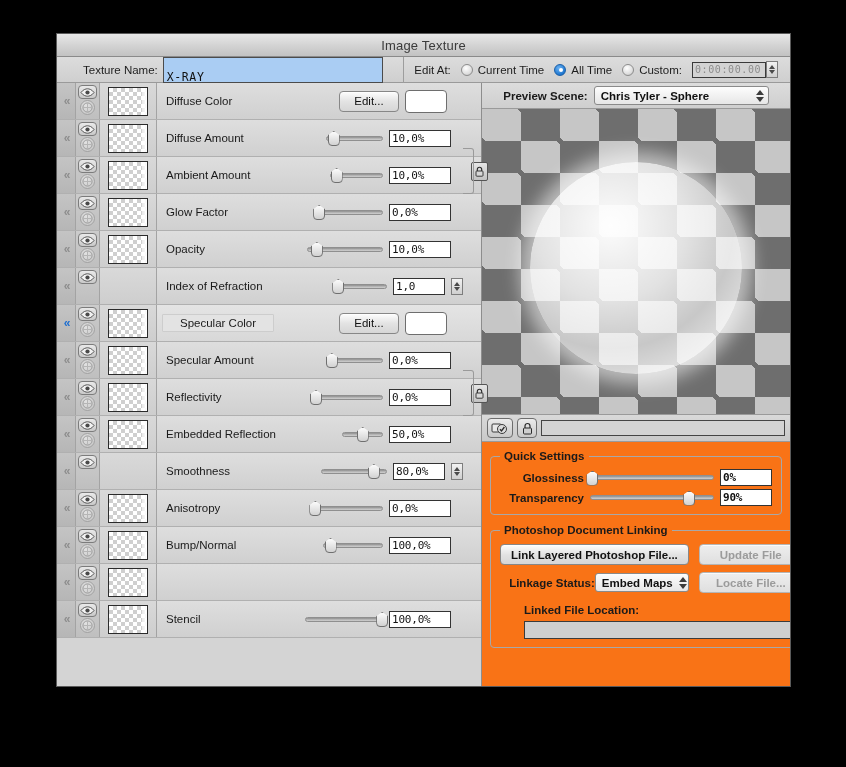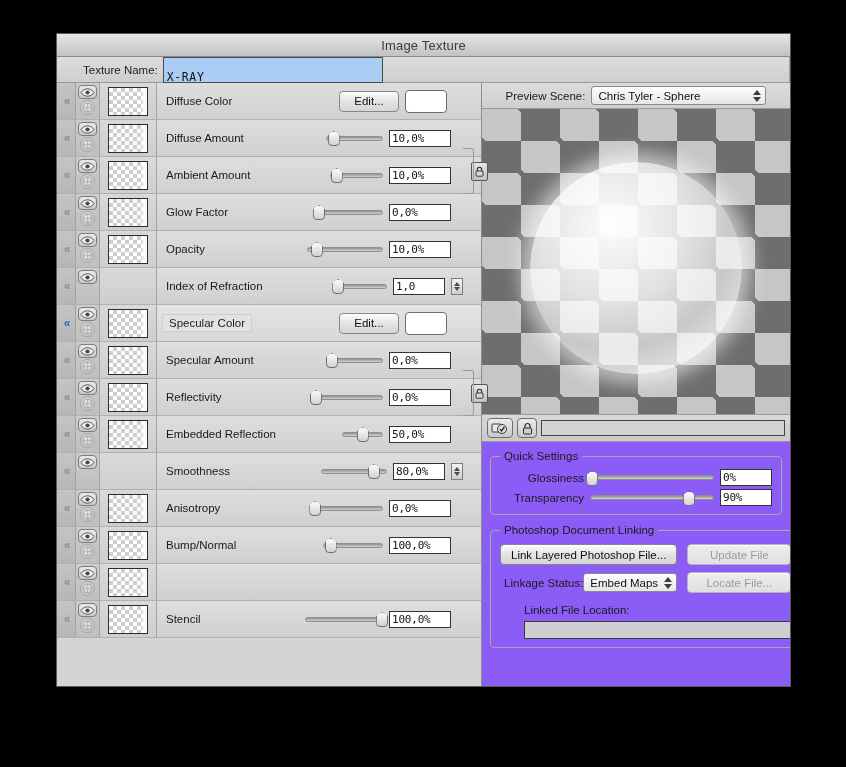--- a/index.html
+++ b/index.html
@@ -145,21 +145,21 @@
     position:relative;
   }
   .thumb::after{
     content:"";position:absolute;right:0;top:0;width:5px;height:100%;
     background:linear-gradient(to right,rgba(255,255,255,.55),#ffffff);
   }
   .c-main { flex:1; display:flex; align-items:center; padding:0 6px 0 9px; gap:6px; min-width:0; }
   .ch-label { font-size:11.5px; color:#1a1a1a; white-space:nowrap; }
   .ch-label.hl {
     background:#e3e3e3; border:1px solid #cdcdcd;
-    padding:2px 6px; border-radius:1px; margin-left:-4px;text-align:center;
+    padding:2px 17px; border-radius:1px; margin-left:-4px;text-align:center;
   }
   .spacer { flex:1; }
 
   
   .slider { position:relative; height:14px; display:flex; align-items:center; }
   .strack {
     height:5px; border-radius:3px;
     background:linear-gradient(to bottom,#8e8e8e,#b8b8b8 55%,#cfcfcf);
     border:1px solid #8f8f8f; width:100%;
   }
@@ -206,21 +206,21 @@
     border-radius:2px; display:flex;align-items:center;justify-content:center;
   }
   .lockbracket{
     position:absolute; left:-6px; top:8px; width:11px; height:46px;
     border:1px solid #9a9a9a; border-left:none; border-radius:0 3px 3px 0;
   }
 
   
   #rightpane {
     flex:1; display:flex;flex-direction:column;
-    background:#8b5cf6; min-width:0;
+    background:#f97316; min-width:0;font-weight:bold;
   }
   #scenebar{
     height:26px;flex:none;display:flex;align-items:center;justify-content:center;
     gap:6px; font-size:11.5px;color:#1a1a1a;
     background:linear-gradient(to bottom,#dcdcdc,#cfcfcf);
     border-bottom:1px solid #9a9a9a;
   }
   .popup {
     height:19px; border:1px solid #8a8a8a; border-radius:3px;
     background:linear-gradient(to bottom,#fdfdfd,#e6e6e6);
@@ -310,20 +310,36 @@
     <span>Image Texture</span>
   </div>
 
   <div id="topbar">
     <div style="display:flex;align-items:center;padding-left:26px;">
       <span class="lbl">Texture Name:</span>
       <div id="name-field">X-RAY</div>
     </div>
     <div style="flex:1"></div>
     <div class="divv"></div>
+    <div id="editat">
+      <span class="lbl">Edit At:</span>
+      <span class="radio"></span>
+      <span class="lbl">Current Time</span>
+      <span class="radio on"></span>
+      <span class="lbl">All Time</span>
+      <span class="radio"></span>
+      <span class="lbl">Custom:</span>
+      <div style="display:flex;align-items:center;margin-right:12px;">
+        <div id="time-field">0:00:00.00</div>
+        <div class="stepper">
+            <i class="up"></i>
+            <i class="dn"></i>
+          </div>
+      </div>
+    </div>
   </div>
 
   <div id="body">
 
     <div id="chanlist">
         <div class="row">
           <div class="c-arrow">«</div>
           <div class="c-eye">
             <div class="eye-ico">
               <svg width="15" height="9" viewBox="0 0 15 9">

